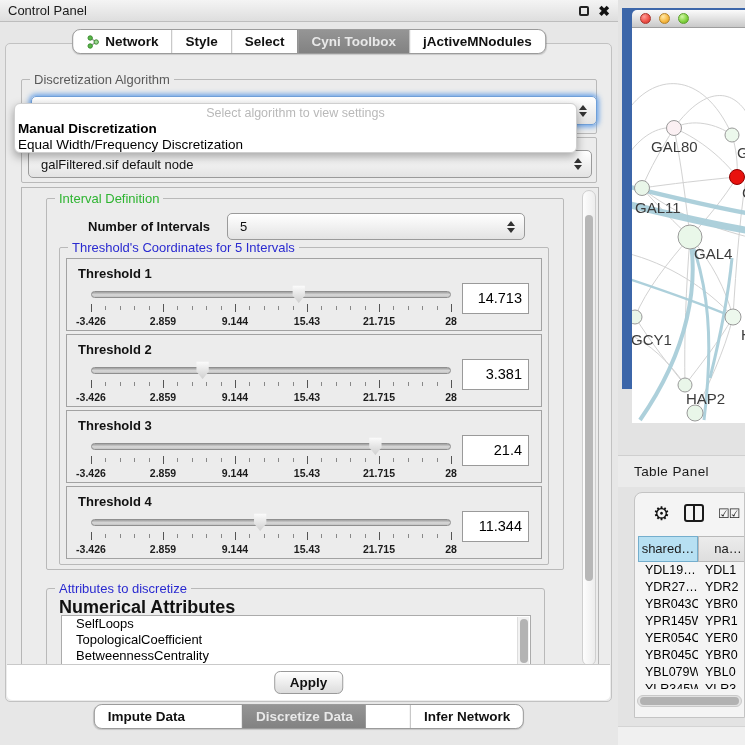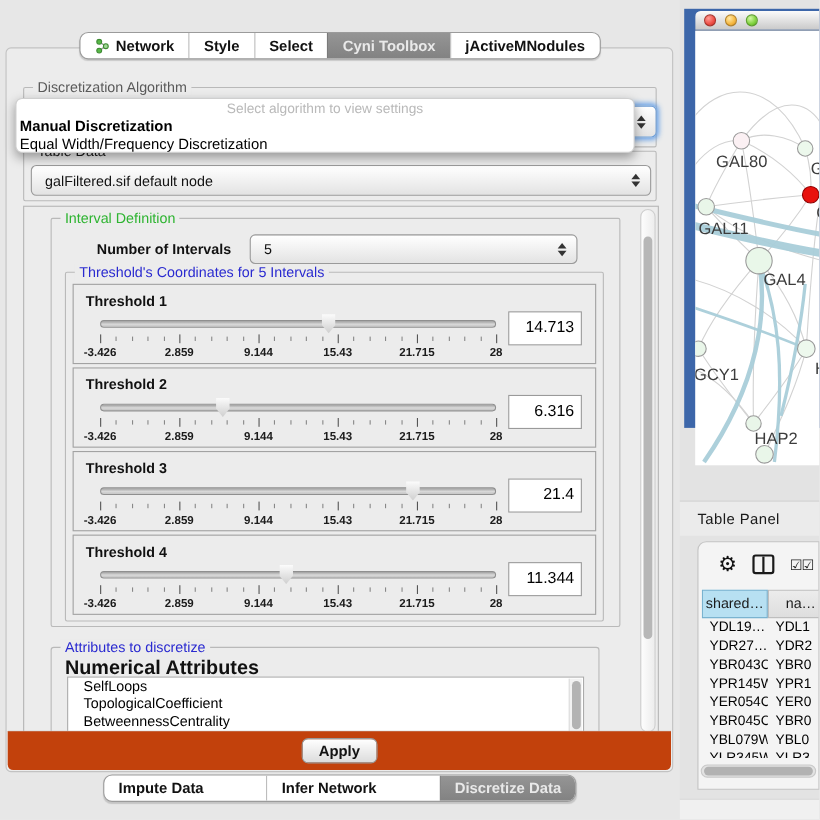--- a/index.html
+++ b/index.html
@@ -36,21 +36,21 @@
     display:flex; align-items:center; padding:0 22px 0 12px; }
   .spin { position:absolute; right:9px; top:50%; transform:translateY(-50%); width:8px; height:12px; }
   .spin:before, .spin:after { content:""; position:absolute; left:0; border-left:4px solid transparent; border-right:4px solid transparent; }
   .spin:before { top:0; border-bottom:5px solid #333; }
   .spin:after { bottom:0; border-top:5px solid #333; }
 
   
   .algo-combo { left:25px; top:52px; width:566px; height:29px;
     box-shadow:0 0 5px 2px rgba(86,150,230,.85); border-color:#6f9fd8; }
 
-  .popup { position:absolute; left:8px; top:45px; width:563px; height:50px; background:#fff;
+  .popup { position:absolute; left:8px; top:59px; width:563px; height:50px; background:#fff;
     border:1px solid #cfcfcf; border-radius:6px; z-index:5;
     box-shadow:0 4px 10px rgba(0,0,0,.35); padding-top:1px; overflow:hidden; }
   .popup .ph { text-align:center; color:#b9b9b9; font-size:12.5px; height:16px; line-height:16px; }
   .popup .pitem { font-size:13.5px; color:#000; padding:0 3px; height:16px; line-height:16px; }
   .popup .pitem.b { font-weight:bold; }
 
   .scrollpane { position:absolute; left:15px; top:143px; width:578px; height:480px;
     border:1px solid #b6b6b6; background:#ececec; overflow:hidden; }
   .vscroll { position:absolute; right:2px; top:2px; width:14px; height:476px;
     background:linear-gradient(90deg,#fdfdfd,#ededed); border:1px solid #cfcfcf; border-radius:7px; }
@@ -78,21 +78,21 @@
     border:1px solid #9a9a9a; font-size:14.5px; color:#000; text-align:right;
     line-height:29px; padding-right:6px; }
 
   .attr-subtitle { position:absolute; font-size:18px; font-weight:bold; color:#111; }
   .attr-list { position:absolute; background:#fff; border:1px solid #ababab; overflow:hidden; }
   .attr-item { font-size:13px; color:#000; padding:1px 0 1px 14px; height:16px; line-height:14px; }
   .list-scroll { position:absolute; right:1px; top:1px; width:12px; bottom:1px; background:#f2f2f2; border-left:1px solid #ddd; }
   .list-scroll .vthumb { position:absolute; left:2px; top:2px; width:8px; height:44px; border-radius:4px; background:#b3b3b3; }
 
   .footer-strip { position:absolute; left:1px; right:1px; bottom:1px; height:36px;
-    background:#c2410c; border-top:1px solid #c9c9c9; border-radius:0 0 5px 5px; }
+    background:#ffffff; border-top:1px solid #c9c9c9; border-radius:0 0 5px 5px; }
   .apply-btn { position:absolute; left:50%; top:6px; transform:translateX(-50%);
     padding:3px 15px; font-size:13.5px; font-weight:bold; color:#111;
     background:linear-gradient(#ffffff,#dcdcdc); border:1px solid #9a9a9a; border-radius:6px; }
 
   
   .rightcol { position:absolute; left:618px; top:0; width:127px; height:745px; background:#e3e3e3; }
   .netwin { position:absolute; left:4px; top:8px; width:123px; height:381px;
     background:#3c66a9; padding:2px 0 0 10px; }
   .net-titlebar { width:113px; height:18px; background:linear-gradient(#fbfbfb,#c9c9c9);
     border-radius:5px 0 0 0; border-bottom:1px solid #9e9e9e; display:flex; align-items:center; padding-left:8px; gap:8px; }
@@ -128,20 +128,27 @@
   .tp-hscroll .hthumb { position:absolute; left:2px; top:1px; height:8px; width:96%; border-radius:4px; background:#b2b2b2; }
   .tp-footer { position:absolute; left:0; top:726px; width:127px; height:19px; background:#f0f0f0; border-top:1px solid #d4d4d4; }
 
   .net-tab-icon { width:14px; height:14px; }
 </style>
 </head>
 <body>
 
 <div class="cpanel">
 
+  <div class="titlebar">
+    <span class="ttl">Control Panel</span>
+    <span class="win-icons">
+      <span class="float-ic"></span>
+      <span class="close-ic">✖</span>
+    </span>
+  </div>
 
   <div class="seg seg-top" id="top-tabs">
       <div class="sitem">
         <svg class="net-tab-icon" viewBox="0 0 14 14">
           <path d="M4 3 L10 7 L4 11" stroke="#9b9b9b" fill="none" stroke-width="1.3"></path>
           <circle cx="4" cy="3" r="2.2" fill="#57b947" stroke="#3e8a33"></circle>
           <circle cx="4" cy="11" r="2.2" fill="#57b947" stroke="#3e8a33"></circle>
           <circle cx="10" cy="7" r="2.2" fill="#9fd795" stroke="#3e8a33"></circle>
         </svg>
         <span>Network</span>
@@ -270,21 +277,21 @@
                   <div class="tick major" style="left: 80%;"></div>
                   <div class="ticklabel" style="left: 80%;">21.715</div>
                   <div class="tick minor" style="left: 84%;"></div>
                   <div class="tick minor" style="left: 88%;"></div>
                   <div class="tick minor" style="left: 92%;"></div>
                   <div class="tick minor" style="left: 96%;"></div>
                   <div class="tick major" style="left: 100%;"></div>
                   <div class="ticklabel" style="left: 100%;">28</div>
                   <div class="thumb" style="left: calc(30.9998% - 7px);"></div>
                 </div>
-                <div class="tvalue">6.316</div>
+                <div class="tvalue">3.381</div>
               </div>
               <div class="tblock" style="height: 73px;">
                 <div class="tb-label">Threshold 3</div>
                 <div class="slider">
                   <div class="track"></div>
                   <div class="tick major" style="left: 0%;"></div>
                   <div class="ticklabel" style="left: 0%;">-3.426</div>
                   <div class="tick minor" style="left: 4%;"></div>
                   <div class="tick minor" style="left: 8%;"></div>
                   <div class="tick minor" style="left: 12%;"></div>
@@ -385,25 +392,25 @@
 
     <div class="footer-strip">
       <button class="apply-btn">Apply</button>
     </div>
   </div>
 
   <div class="seg seg-bottom" id="bottom-tabs">
       <div class="sitem">
         <span>Impute Data</span>
       </div>
+      <div class="sitem sel">
+        <span>Discretize Data</span>
+      </div>
       <div class="sitem">
         <span>Infer Network</span>
-      </div>
-      <div class="sitem sel">
-        <span>Discretize Data</span>
       </div>
     </div>
 </div>
 
 <div class="rightcol">
 
   <div class="netwin">
     <div class="net-titlebar">
       <span class="tl red"></span>
       <span class="tl yellow"></span>

